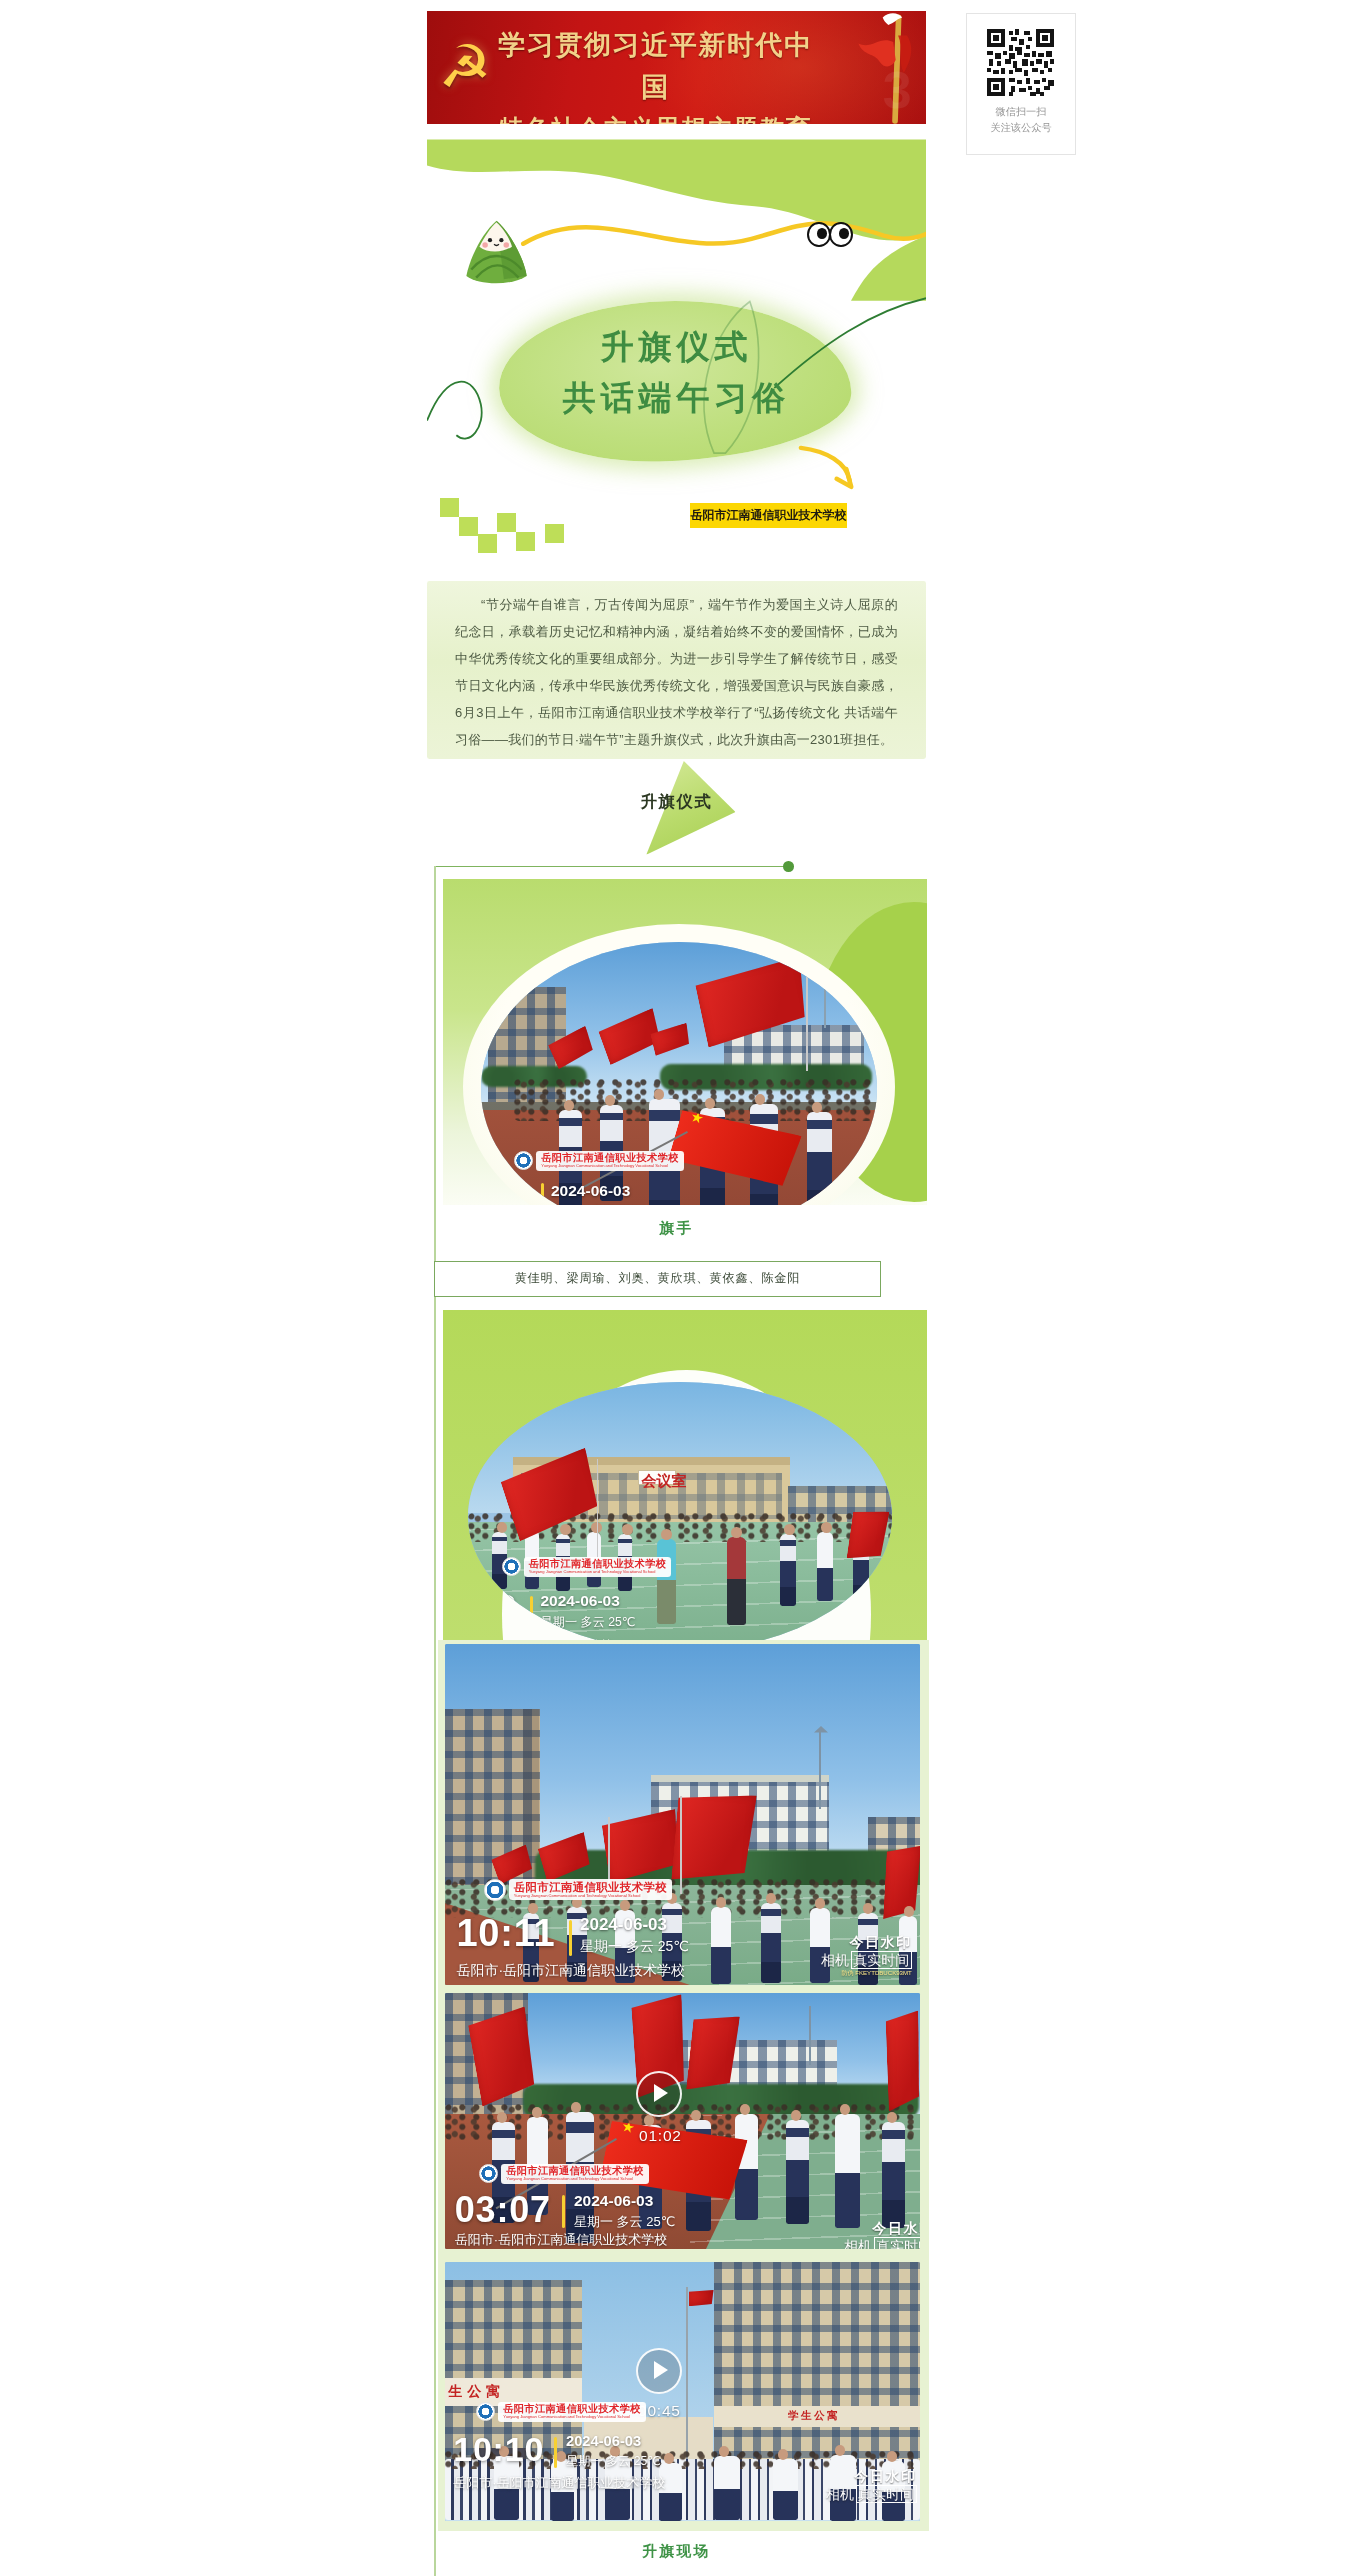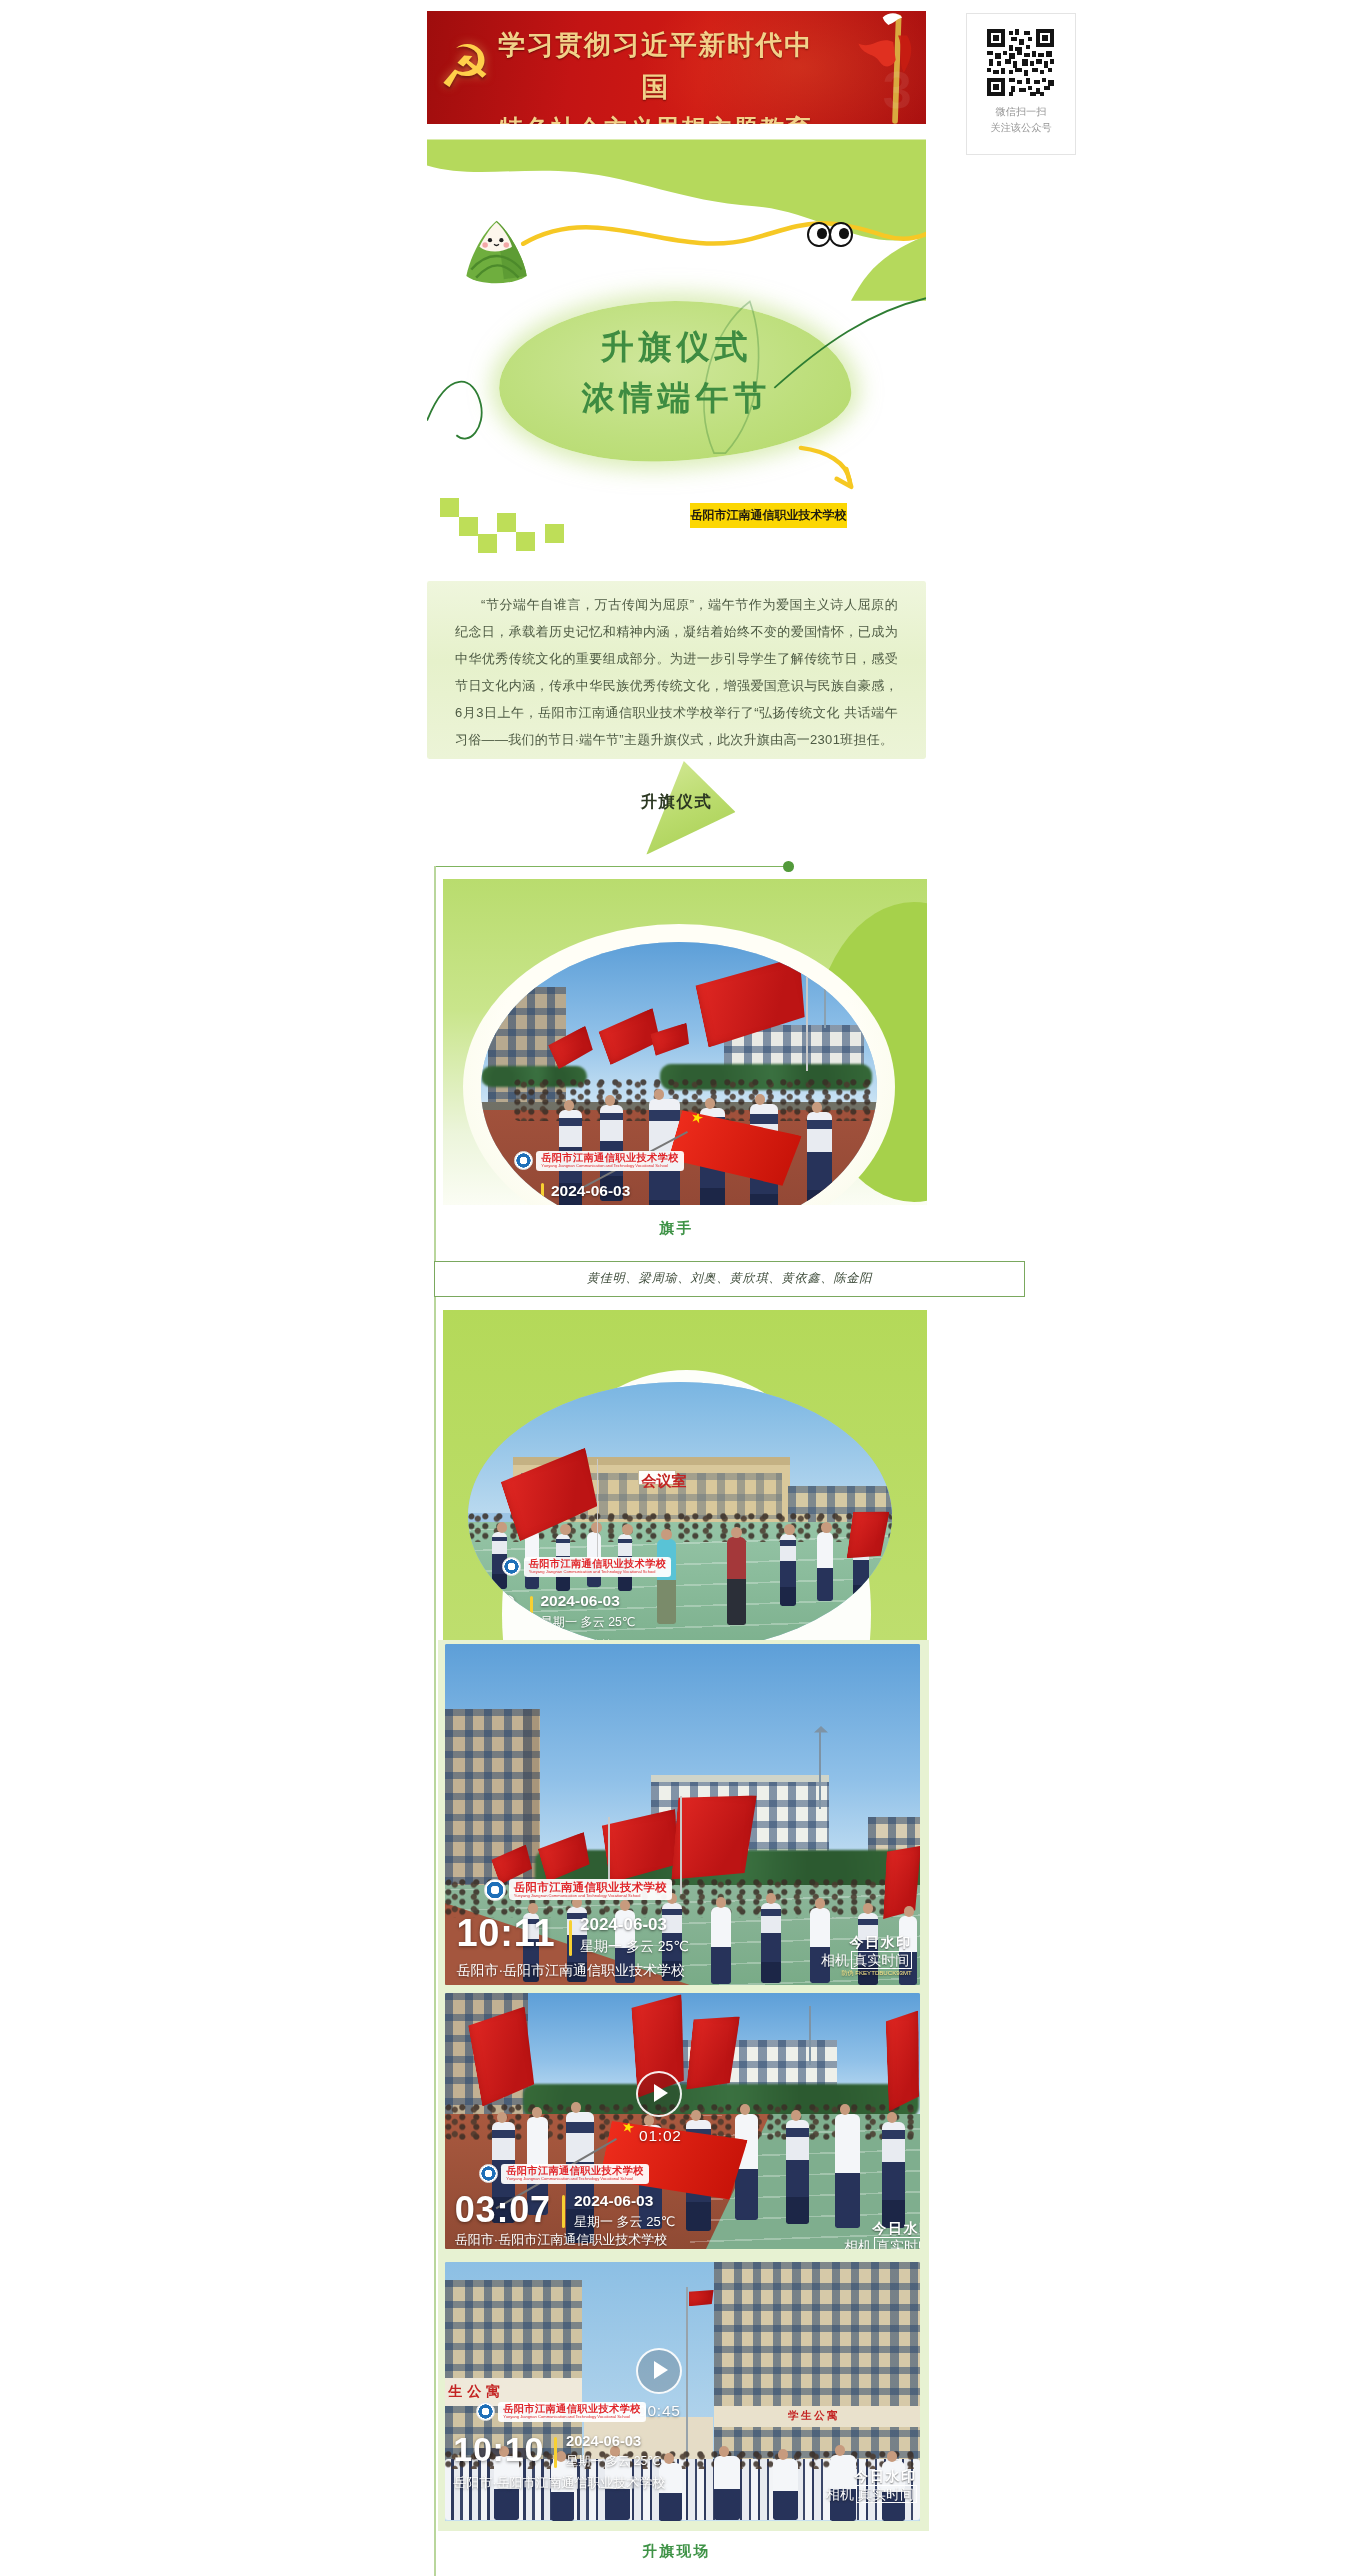--- a/index.html
+++ b/index.html
@@ -63,21 +63,21 @@
   
   .card1{left:443px;top:879px;width:484px;height:326px;overflow:hidden;
         background:linear-gradient(180deg,#b9dc6e 0%,#c9e58b 40%,#ecf5db 78%,#fbfdf4 100%);}
   .card1 .crescent{position:absolute;left:369px;top:23px;width:204px;height:300px;border-radius:50%;background:#a6d14b;}
   .ring{position:absolute;left:19.6px;top:45px;width:432px;height:326px;border-radius:50%;
         background:radial-gradient(ellipse at 50% 42%,#fffef6 60%,#f4f8e2 100%);}
   .oval-photo{position:absolute;border-radius:50%;overflow:hidden;background:#9cc4e4;}
 
   .caption{position:absolute;left:427px;width:499px;text-align:center;color:#3f9347;
         font-weight:900;font-size:14.7px;letter-spacing:2.4px;}
-  .names-box{left:434px;top:1261px;width:591px;height:36px;border:1.2px solid #7aa85e;background:#fff;box-sizing:border-box;font-style:italic;}
+  .names-box{left:434px;top:1261px;width:447px;height:36px;border:1.2px solid #7aa85e;background:#fff;box-sizing:border-box;}
   .names-box span{display:block;text-align:center;font-size:12.2px;color:#3c4a38;line-height:33px;letter-spacing:0.8px;}
 
   .card2{left:443px;top:1310px;width:484px;height:332px;overflow:hidden;background:linear-gradient(180deg,#b4d959 0%,#bede6e 100%);}
   .card2 .egg{position:absolute;left:59px;top:60px;width:369px;height:489px;border-radius:50%;background:#fdfefa;}
 
   .photo-backing{left:438px;top:1640px;width:491px;height:891px;background:#e7f2d2;}
   .photo{position:absolute;left:445px;width:475px;overflow:hidden;background:#8fb9dd;border-radius:1.6px;}
 
   
   .sky{position:absolute;left:0;top:0;width:100%;background:linear-gradient(180deg,#5d9fd8 0%,#8fc0e8 55%,#cfe6f5 100%);}
@@ -244,21 +244,21 @@
 
 <div class="abs title-wrap">
   <div class="blob"></div>
   <svg class="abs" style="left:0;top:0;" width="499" height="204" viewBox="0 0 612 250">
     <path d="M0,160 C26,96 58,104 66,140 C72,168 52,192 36,178" fill="none" stroke="#2e7d33" stroke-width="2.2"></path>
     <path d="M426,120 C486,66 544,26 612,10" fill="none" stroke="#2e7d33" stroke-width="2.2"></path>
     <path d="M352,200 C322,130 352,46 396,14 C414,66 412,150 366,200 Z" fill="none" stroke="rgba(46,125,51,.32)" stroke-width="2"></path>
   </svg>
   <div class="hero-title">
     <div>升旗仪式</div>
-    <div>浓情端午节</div>
+    <div>共话端午习俗</div>
   </div>
   <svg class="abs" style="left:369px;top:153px;" width="65" height="52" viewBox="0 0 80 64">
     <path d="M6,6 C38,10 62,24 66,46" fill="none" stroke="#f6c822" stroke-width="5.5" stroke-linecap="round"></path>
     <path d="M50,44 L68,54 L62,32" fill="none" stroke="#f6c822" stroke-width="5.5" stroke-linecap="round" stroke-linejoin="round"></path>
   </svg>
   <div class="school-tag">岳阳市江南通信职业技术学校</div>
 </div>
 
 <div class="abs checker" style="left:440px;top:498px;"></div>
 <div class="abs checker" style="left:459px;top:517px;"></div>

